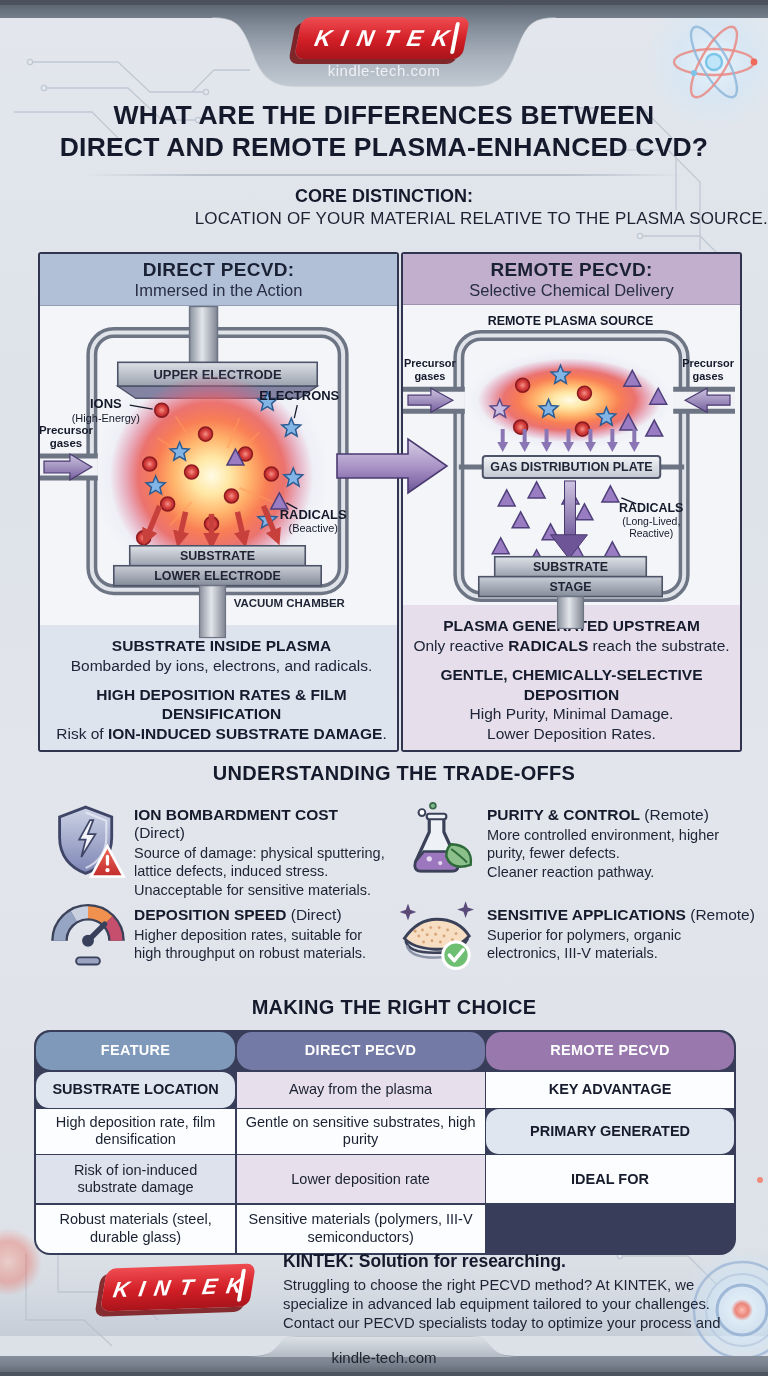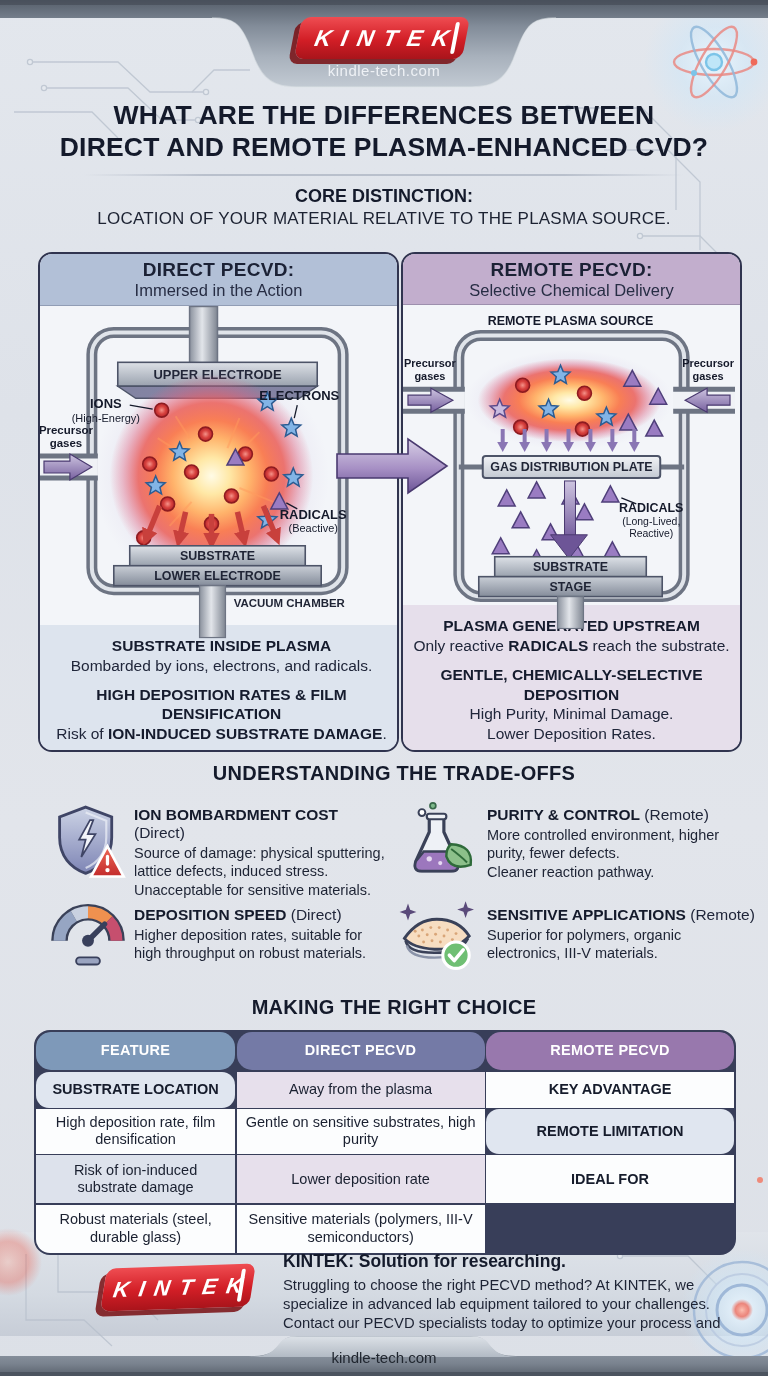--- a/index.html
+++ b/index.html
@@ -30,26 +30,26 @@
   .logo-footer{top:1266px;left:104px;transform:skewX(-11deg) rotate(-2deg);}
   .logo-footer .kbox{width:148px;height:43px;}
   .logo-footer .ktext{font-size:22px;}
   
   .main-title{position:absolute;top:99px;left:0;width:768px;text-align:center;
      font-size:26.5px;font-weight:800;line-height:1.22;color:#141a2b;letter-spacing:.2px;}
   .title-divider{position:absolute;top:174px;left:84px;width:600px;height:2px;
      background:linear-gradient(90deg,rgba(170,178,190,0),#b9c0cc 20%,#b9c0cc 80%,rgba(170,178,190,0));}
   .core-label{position:absolute;top:186px;left:0;width:768px;text-align:center;
      font-size:18px;font-weight:800;color:#141a2b;}
-  .core-text{position:absolute;top:209px;left:0;width:768px;text-align:center;
+  .core-text{position:absolute;top:209px;left:0;width:768px;text-align:right;
      font-size:17px;color:#1c2232;letter-spacing:.2px;}
   .section-heading{position:absolute;left:0;width:768px;text-align:center;
      font-size:20px;font-weight:800;color:#141a2b;letter-spacing:.3px;margin-left:10px;}
   
-  .panel{position:absolute;top:252px;border:2.5px solid #30344f;border-radius:14px;
+  .panel{position:absolute;top:252px;border:2.5px solid #30344f;border-radius:3px;
      background:#f3f5f9;overflow:hidden;display:flex;flex-direction:column;}
   .panel-direct{left:38px;width:357px;height:496px;}
   .panel-remote{left:401px;width:337px;height:496px;}
   .panel-head{height:54px;display:flex;flex-direction:column;align-items:center;justify-content:center;
      border-bottom:1px solid rgba(48,52,79,.25);}
   .panel-direct .panel-head{background:#b2c0d7;}
   .panel-remote .panel-head{background:#c2aecd;}
   .panel-title{font-size:19px;font-weight:800;color:#1b2135;letter-spacing:.3px;}
   .panel-sub{font-size:16.5px;color:#272d44;}
   .panel-diagram{position:relative;}
@@ -549,21 +549,21 @@
     <div class="ct-cell ct-h ct-h2">DIRECT PECVD</div>
     <div class="ct-cell ct-h ct-h3">REMOTE PECVD</div>
 
     <div class="ct-cell ct-body ct-feature r-odd col-f">SUBSTRATE LOCATION</div>
     <div class="ct-cell ct-body r-odd col-r">Away from the plasma</div>
 
     <div class="ct-cell ct-body ct-feature">KEY ADVANTAGE</div>
     <div class="ct-cell ct-body">High deposition rate, film densification</div>
     <div class="ct-cell ct-body">Gentle on sensitive substrates, high purity</div>
 
-    <div class="ct-cell ct-body ct-feature r-odd col-f">REMOTE LIMITATION</div>
+    <div class="ct-cell ct-body ct-feature r-odd col-f">PRIMARY GENERATED</div>
     <div class="ct-cell ct-body r-odd col-d">Risk of ion-induced substrate damage</div>
     <div class="ct-cell ct-body r-odd col-r">Lower deposition rate</div>
 
     <div class="ct-cell ct-tall ct-feature">IDEAL FOR</div>
     <div class="ct-cell ct-tall">Robust materials (steel, durable glass)</div>
     <div class="ct-cell ct-tall">Sensitive materials (polymers, III-V semiconductors)</div>
   </div>
 
   <div class="kintek-logo logo-footer">
     <div class="kbox">

